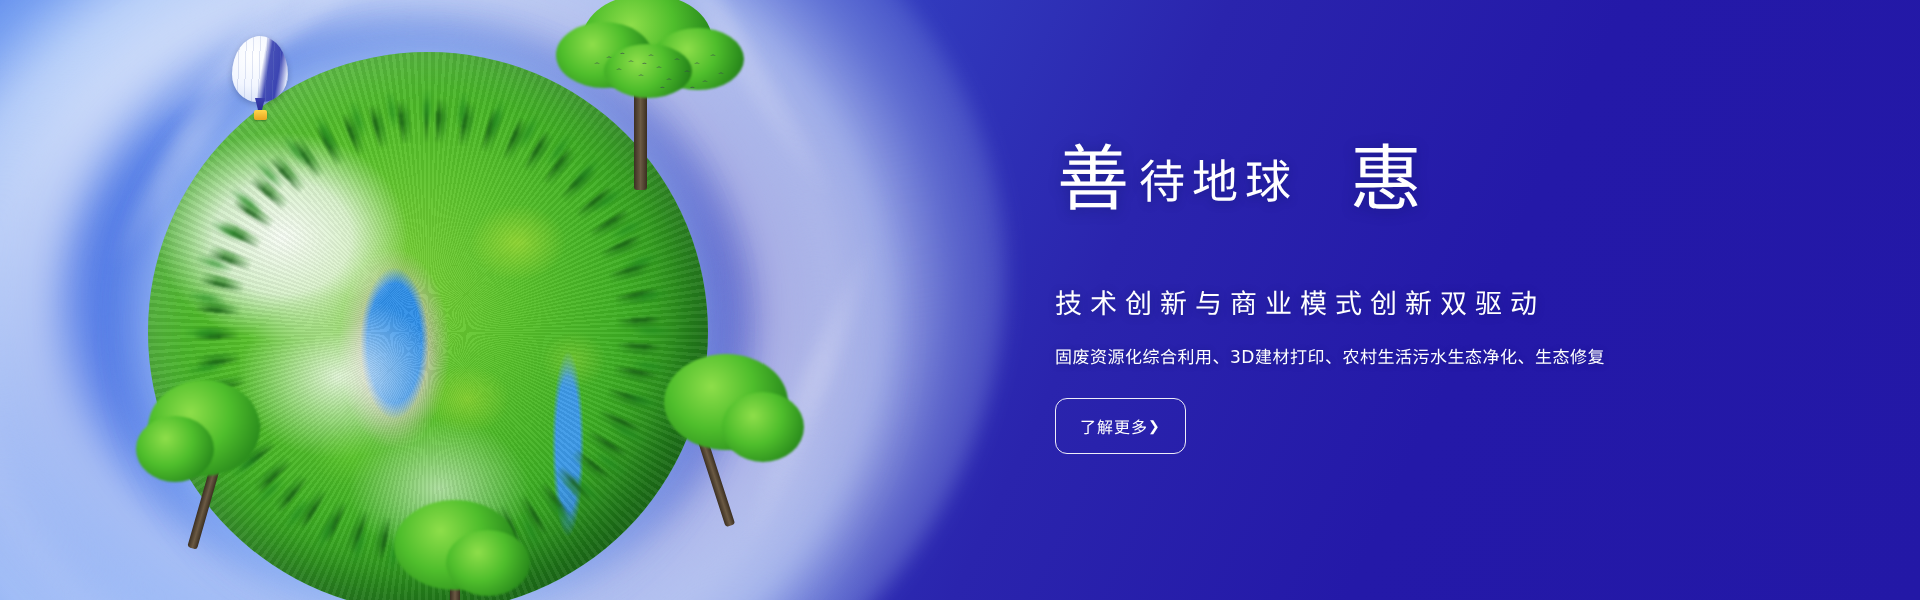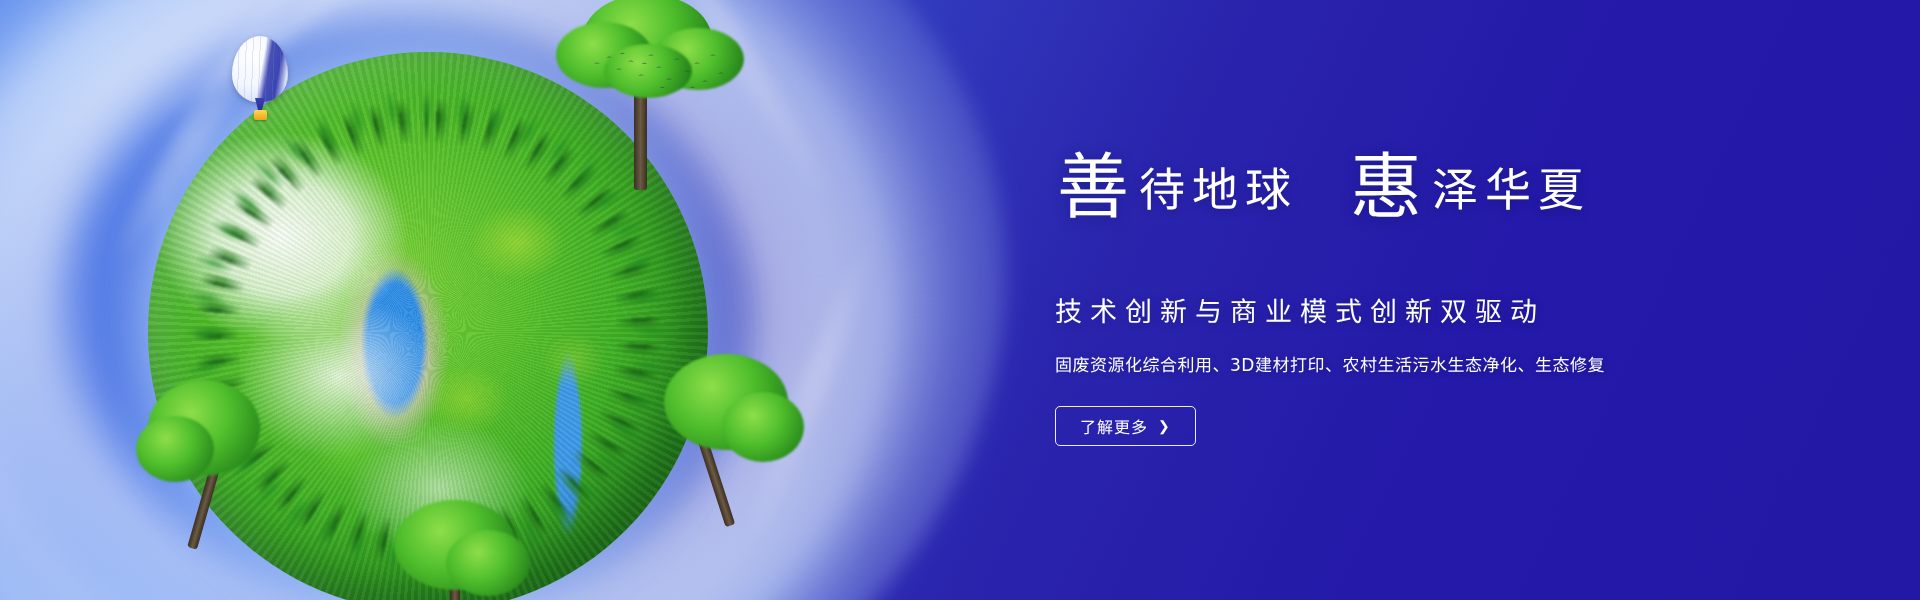--- a/index.html
+++ b/index.html
@@ -245,25 +245,25 @@
     margin-top:40px;
   }
   .desc {
     font-family:"DejaVu Sans", sans-serif;
     font-size:17px; color:#ffffff; font-weight:400;
     letter-spacing:.5px;
     margin-bottom:30px;
     text-shadow:0 1px 6px rgba(10,20,90,.4);
   }
   .cta {
-    display:inline-flex; align-items:center; justify-content:center; gap:10px;
-    min-width:118px; height:40px;
+    display:inline-flex; align-items:center; justify-content:center; gap:0;
+    min-width:118px; height:56px;
     padding:0 24px;
     border:1px solid rgba(255,255,255,.92);
-    border-radius:5px;
+    border-radius:12px;
     background:transparent;
     color:#ffffff;
     font-family:"DejaVu Sans", sans-serif;
     font-size:16px; letter-spacing:1px;
     cursor:pointer;
     text-decoration:none;
   }
   .cta .chev {
     font-family:"DejaVu Sans", sans-serif;
     font-size:14px; line-height:1;
@@ -350,21 +350,20 @@
 
   <div class="content">
 
     <div class="headline">
       <div class="hl-group">
         <span class="hl-big">善</span>
         <span class="hl-small">待地球</span>
       </div>
       <div class="hl-group">
         <span class="hl-big">惠</span>
-        <span class="hl-small">泽华夏</span>
       </div>
     </div>
 
     <div class="subtitle">技术创新与商业模式创新双驱动</div>
 
     <div class="desc">固废资源化综合利用、3D建材打印、农村生活污水生态净化、生态修复</div>
 
     <a class="cta" href="#">
       <span>了解更多</span>
       <span class="chev">❯</span>

